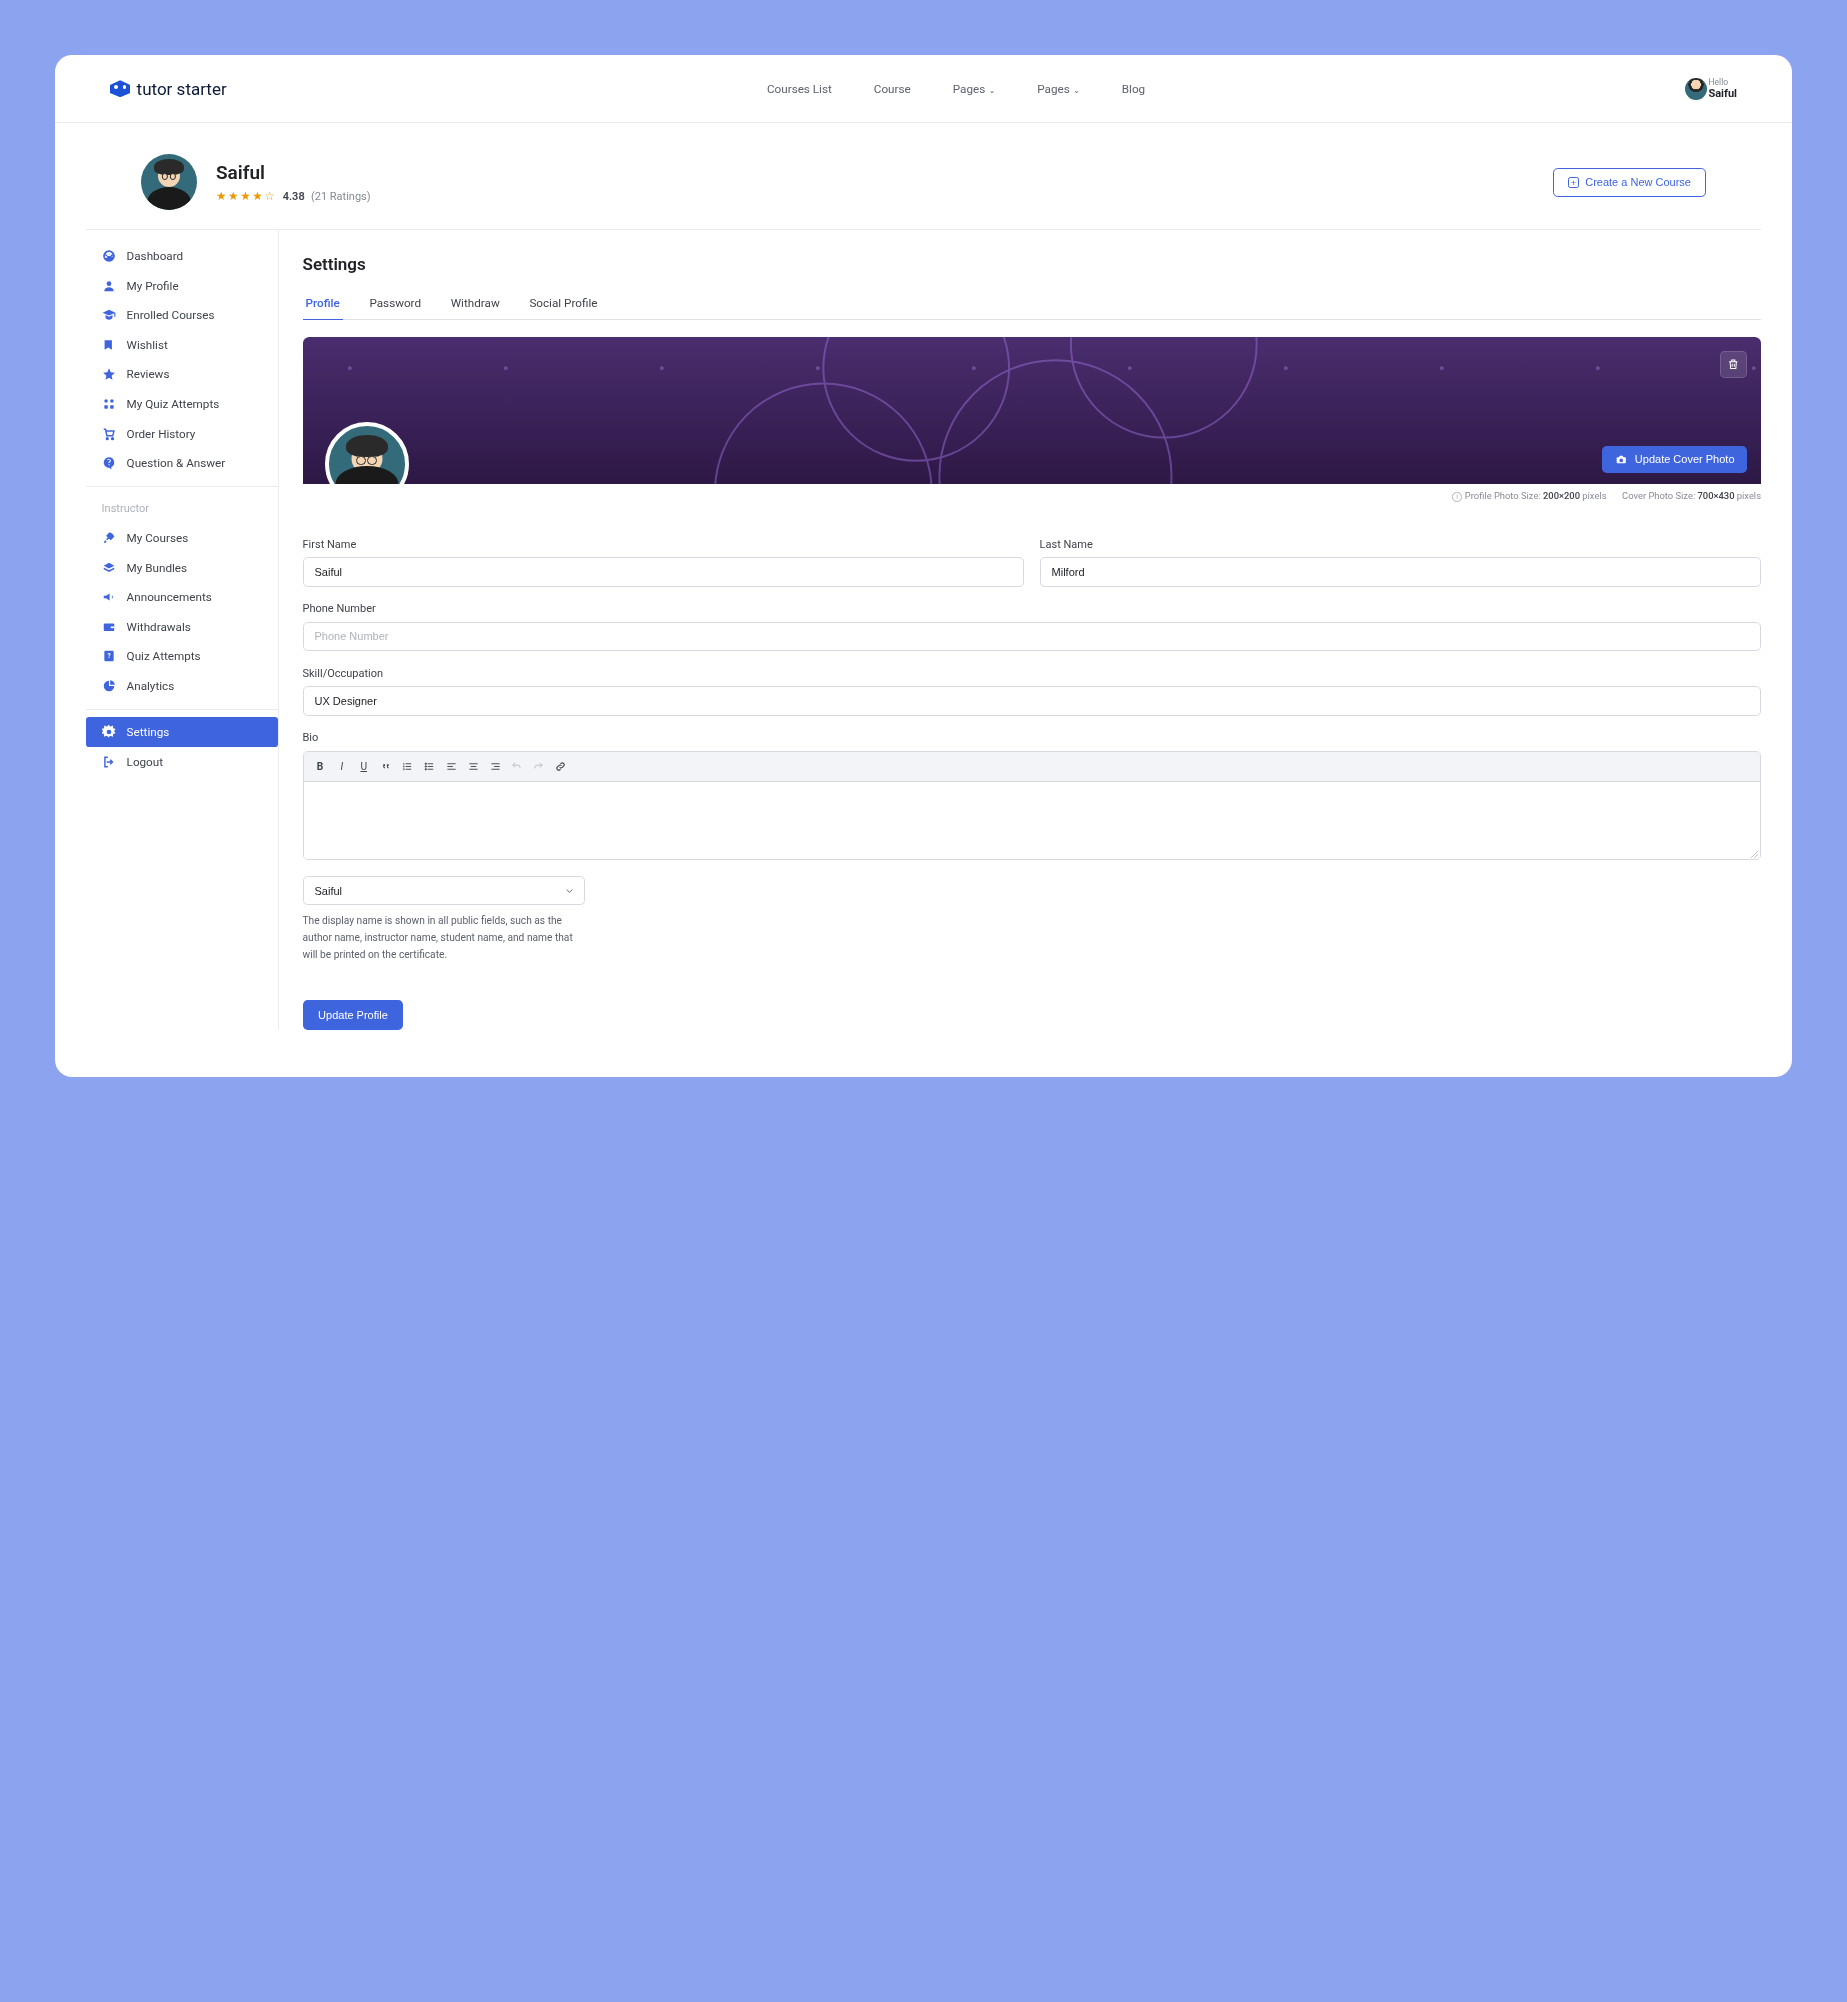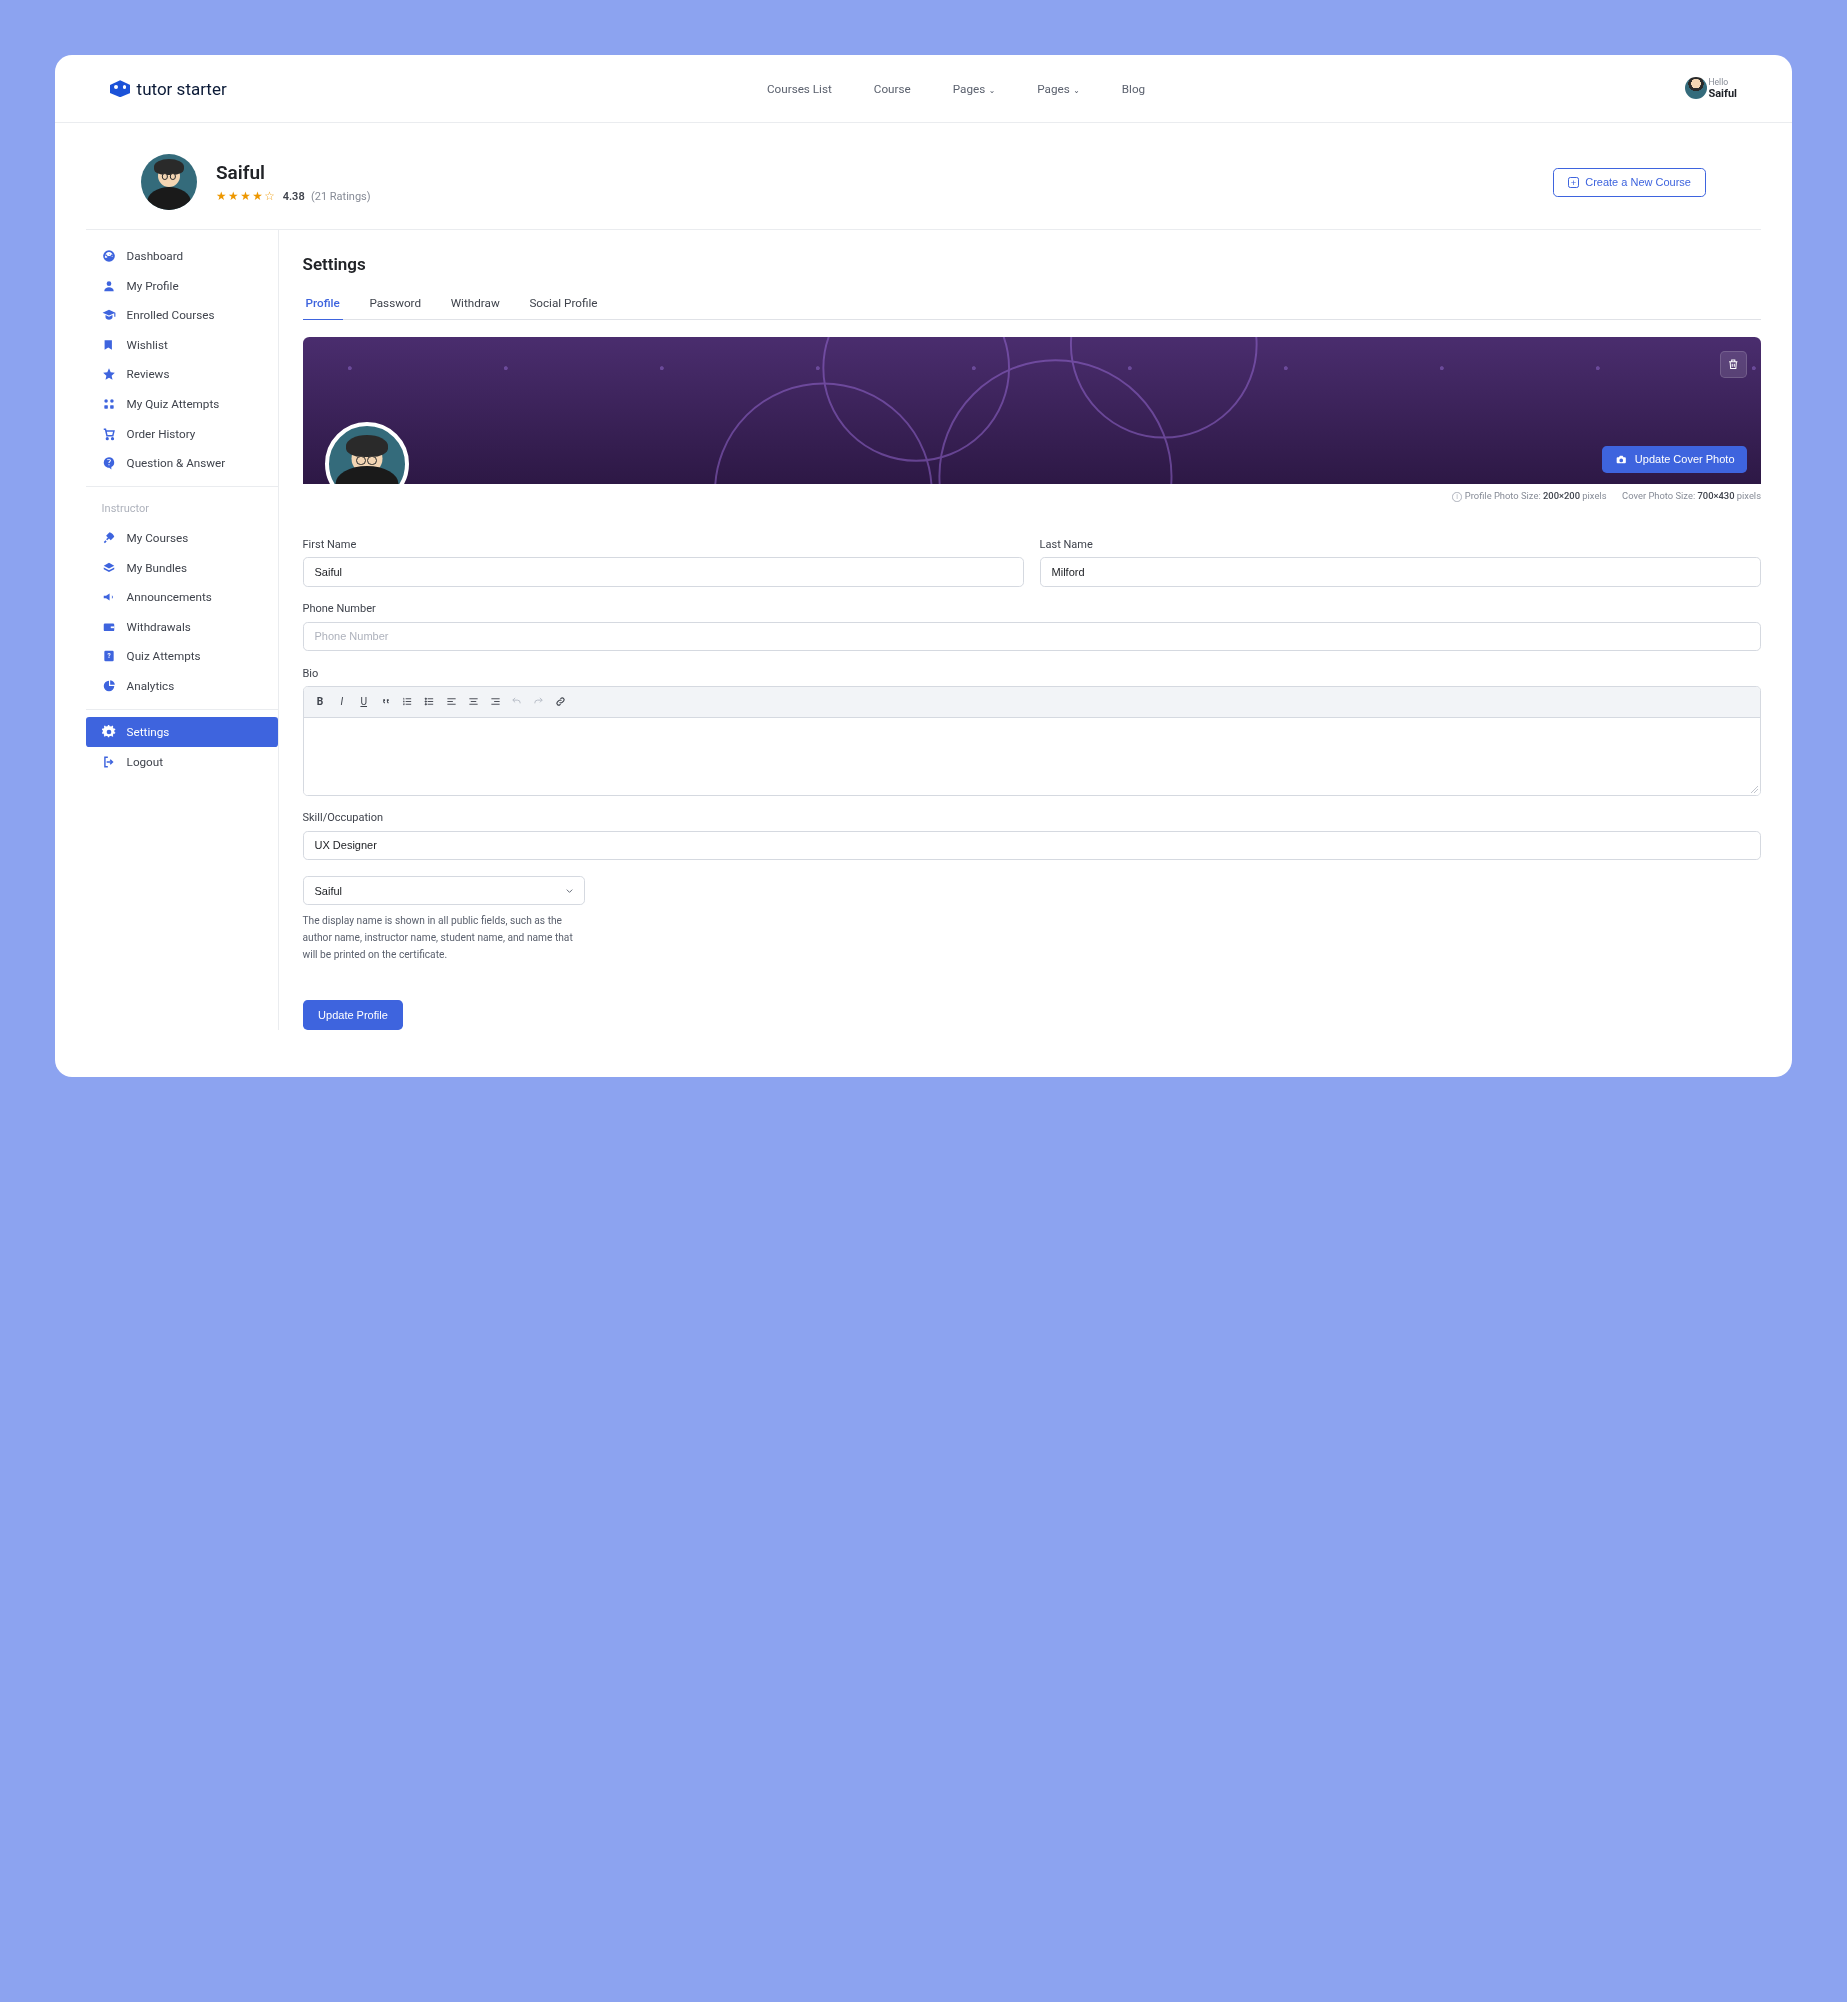--- a/index.html
+++ b/index.html
@@ -33,21 +33,21 @@
   content: ""; position: absolute; width: 3.9px; height: 3.9px; border-radius: 50%;
   background: #fff; top: 4.7px;
 }
 .logo-icon::before { left: 3.9px; }
 .logo-icon::after { right: 3.9px; }
 .logo-text { font-size: 17px; font-weight: 700; color: #0b1a37; }
 .logo-text span { font-weight: 400; }
 .topnav { display: flex; gap: 42px; }
 .topnav a { color: #5b616e; text-decoration: none; font-size: 11.7px; cursor: pointer; }
 .topnav a .chev { font-size: 7.8px; margin-left: 1.6px; }
-.user-area { display: flex; align-items: flex-start; gap: 1px; }
+.user-area { display: flex; align-items: flex-end; gap: 1px; }
 .avatar-sm {
   width: 22px; height: 22px; border-radius: 50%;
   background: radial-gradient(circle at 50% 30%, #f3d5b3 25%, #2a2a2a 26% 40%, #346b7b 41%);
 }
 .user-area .hello { font-size: 8.6px; color: #868b96; line-height: 1.2; }
 .user-area .name { font-weight: 700; color: #1d2026; font-size: 11px; }
 
 .profile-header {
   padding: 31px 55px 19px;
   display: flex; align-items: center; justify-content: space-between;
@@ -459,20 +459,27 @@
 
       <div class="form-row">
         <div class="form-group">
           <label class="form-label">Phone Number</label>
           <input class="form-control" placeholder="Phone Number" style="">
         </div>
       </div>
 
       <div class="form-row">
         <div class="form-group full">
+          <label class="form-label">Skill/Occupation</label>
+          <input class="form-control" value="UX Designer" style="">
+        </div>
+      </div>
+
+      <div class="form-row">
+        <div class="form-group full">
           <label class="form-label">Bio</label>
           <div class="editor">
             <div class="editor-toolbar">
               <div class="ed-btn">
                   <b>B</b>
                 </div>
               <div class="ed-btn">
                   <i>I</i>
                 </div>
               <div class="ed-btn">
@@ -522,27 +529,20 @@
                   </svg>
                 </div>
               <div class="ed-btn">
                   <svg width="11" height="11" viewBox="0 0 24 24" fill="none" stroke="currentColor" stroke-width="2.5">
                     <path d="M10 14a4 4 0 005.66 0l3-3a4 4 0 00-5.66-5.66l-1 1M14 10a4 4 0 00-5.66 0l-3 3a4 4 0 005.66 5.66l1-1"></path>
                   </svg>
                 </div>
             </div>
             <div class="editor-body" contenteditable="true" style=""></div>
           </div>
-        </div>
-      </div>
-
-      <div class="form-row">
-        <div class="form-group full">
-          <label class="form-label">Skill/Occupation</label>
-          <input class="form-control" value="UX Designer" style="">
         </div>
       </div>
 
       <div class="form-row" style="margin-top:7.8px;">
         <div class="form-group full">
           <div class="select-wrap">
             <input class="form-control" readonly="" value="Saiful" style="">
             <span class="chev">
                 <svg width="11" height="11" viewBox="0 0 24 24" fill="none" stroke="currentColor" stroke-width="2">
                   <path d="M6 9l6 6 6-6"></path>

